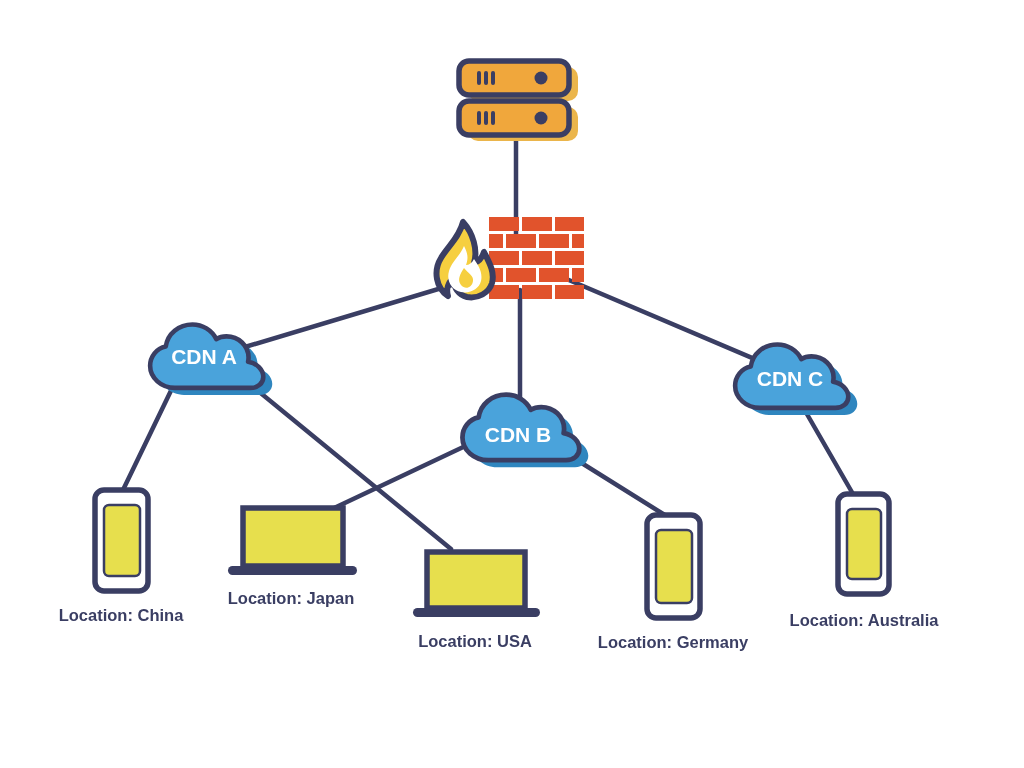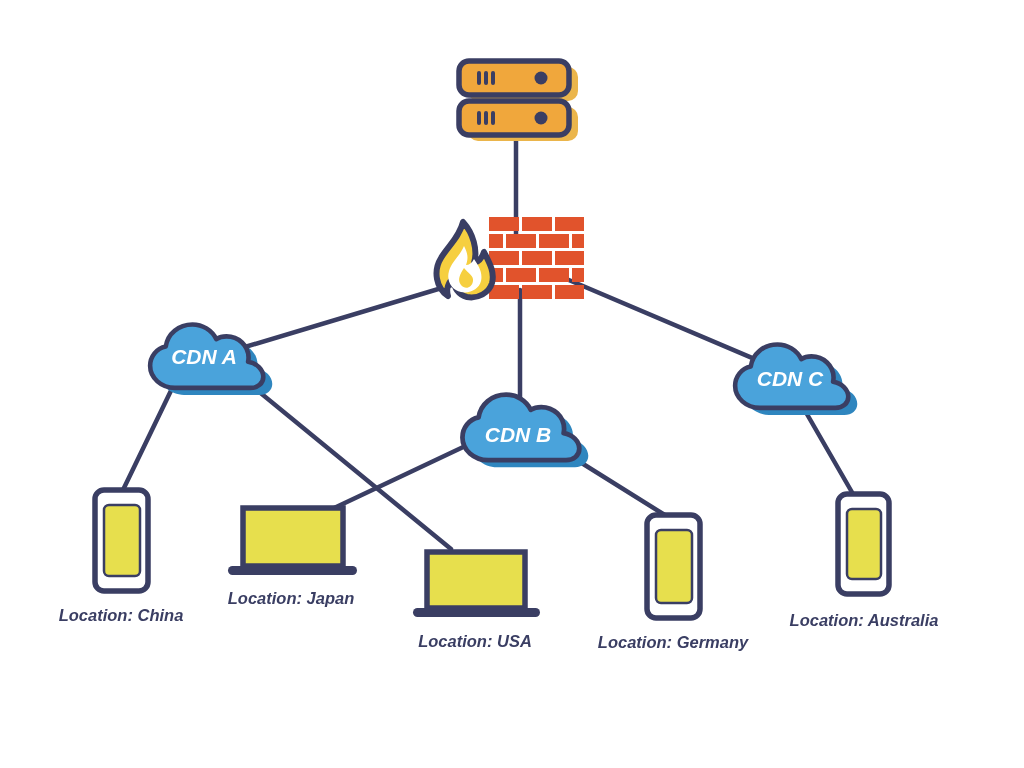--- a/index.html
+++ b/index.html
@@ -7,21 +7,20 @@
     padding: 0;
     background: #ffffff;
     font-family: "Liberation Sans", sans-serif;
   }
   .canvas {
     position: relative;
     width: 1024px;
     height: 768px;
     background: #ffffff;
     overflow: hidden;
-    font-style: italic;
   }
   svg { display: block; }
   .edge {
     stroke: #3A3E63;
     stroke-width: 4.5;
     stroke-linecap: round;
     fill: none;
   }
   .device-label {
     font-family: "Liberation Sans", sans-serif;

